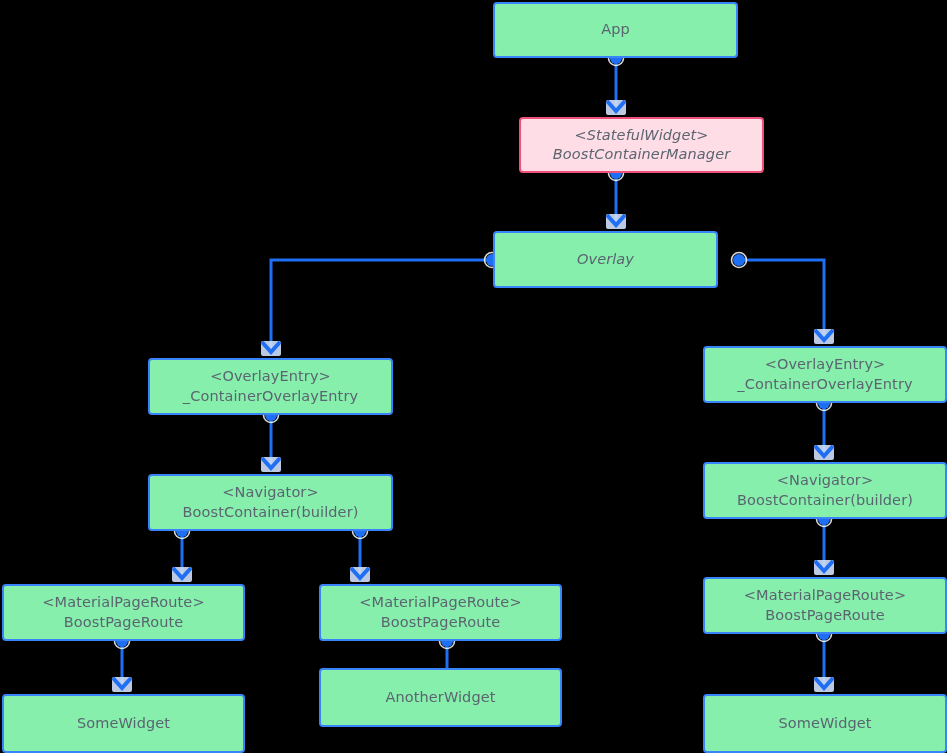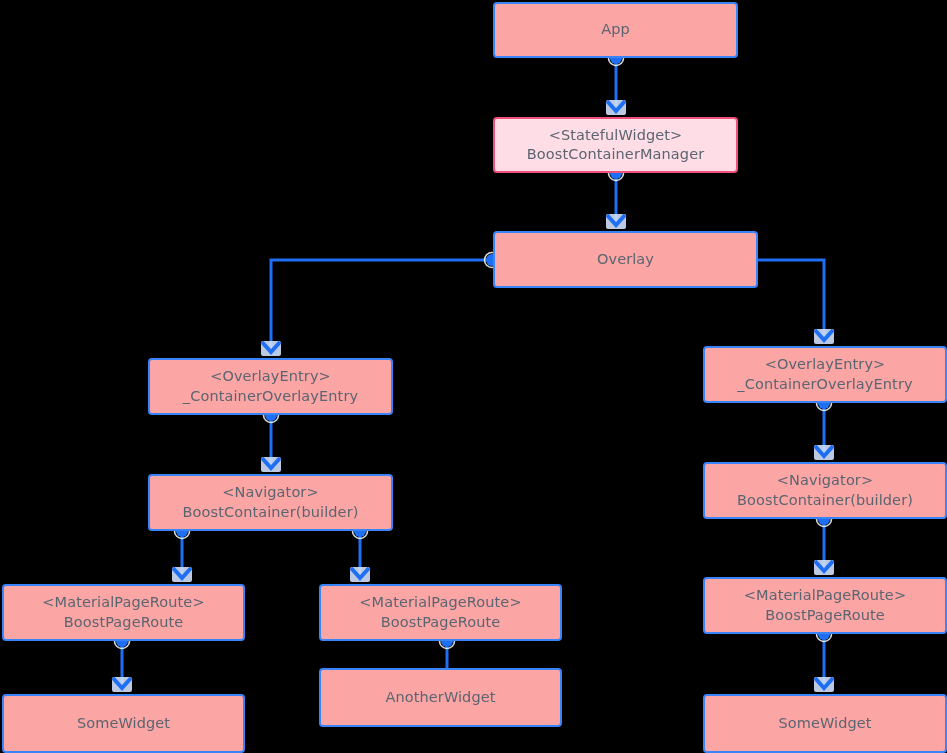--- a/index.html
+++ b/index.html
@@ -37,21 +37,21 @@
     text-align: center;
     border-radius: 4px;
     border-width: 2px;
     border-style: solid;
     line-height: 1.33;
     letter-spacing: 0.1px;
     white-space: pre-line;
     padding: 0 6px;
   }
   .node-blue {
-    background: #fca5a5;
+    background: #86efac;
     border-color: #3a84fb;
     color: #5b6570;
   }
   .node-pink {
     background: #ffddE6;
     border-color: #f0517a;
     color: #5b6570;
   }
   .node-label {
     display: block;
@@ -144,23 +144,23 @@
       <g>
         <path d="M824 634 L824 688" fill="none" stroke="#1f6ff5" stroke-width="3" stroke-linecap="butt" stroke-linejoin="miter"></path>
         <circle cx="824" cy="634" r="7.5" fill="none" stroke="#ffffff" stroke-width="1.6" opacity="0.85"></circle>
         <circle cx="824" cy="634" r="6" fill="#1f6ff5"></circle>
         <rect x="814" y="677" width="20" height="15" rx="2" fill="#cfe0fb" opacity="0.9" transform="rotate(0 824 688)"></rect>
         <path d="M 815 678 L 824 688 L 833 678" fill="none" stroke="#1f6ff5" stroke-width="4" stroke-linecap="butt" stroke-linejoin="miter" transform="rotate(0 824 688)"></path>
       </g>
     </svg>
   <div id="node-layer">
       <div class="node font-15 node-blue" style="left: 493px; top: 2px; width: 245px; height: 56px;"><span class="node-label">App</span></div>
-      <div class="node font-15 node-pink" style="left: 493px; top: 117px; width: 245px; height: 56px;"><span class="node-label">&lt;StatefulWidget&gt;
+      <div class="node font-15 node-pink" style="left: 519px; top: 117px; width: 245px; height: 56px; font-style: italic;"><span class="node-label">&lt;StatefulWidget&gt;
 BoostContainerManager</span></div>
-      <div class="node font-15 node-blue" style="left: 493px; top: 231px; width: 265px; height: 57px;"><span class="node-label">Overlay</span></div>
+      <div class="node font-15 node-blue" style="left: 493px; top: 231px; width: 225px; height: 57px; font-style: italic;"><span class="node-label">Overlay</span></div>
       <div class="node font-15 node-blue" style="left: 148px; top: 358px; width: 245px; height: 57px;"><span class="node-label">&lt;OverlayEntry&gt;
 _ContainerOverlayEntry</span></div>
       <div class="node font-15 node-blue" style="left: 703px; top: 346px; width: 244px; height: 57px;"><span class="node-label">&lt;OverlayEntry&gt;
 _ContainerOverlayEntry</span></div>
       <div class="node font-15 node-blue" style="left: 148px; top: 474px; width: 245px; height: 57px;"><span class="node-label">&lt;Navigator&gt;
 BoostContainer(builder)</span></div>
       <div class="node font-15 node-blue" style="left: 703px; top: 462px; width: 244px; height: 57px;"><span class="node-label">&lt;Navigator&gt;
 BoostContainer(builder)</span></div>
       <div class="node font-15 node-blue" style="left: 2px; top: 584px; width: 243px; height: 57px;"><span class="node-label">&lt;MaterialPageRoute&gt;
 BoostPageRoute</span></div>

